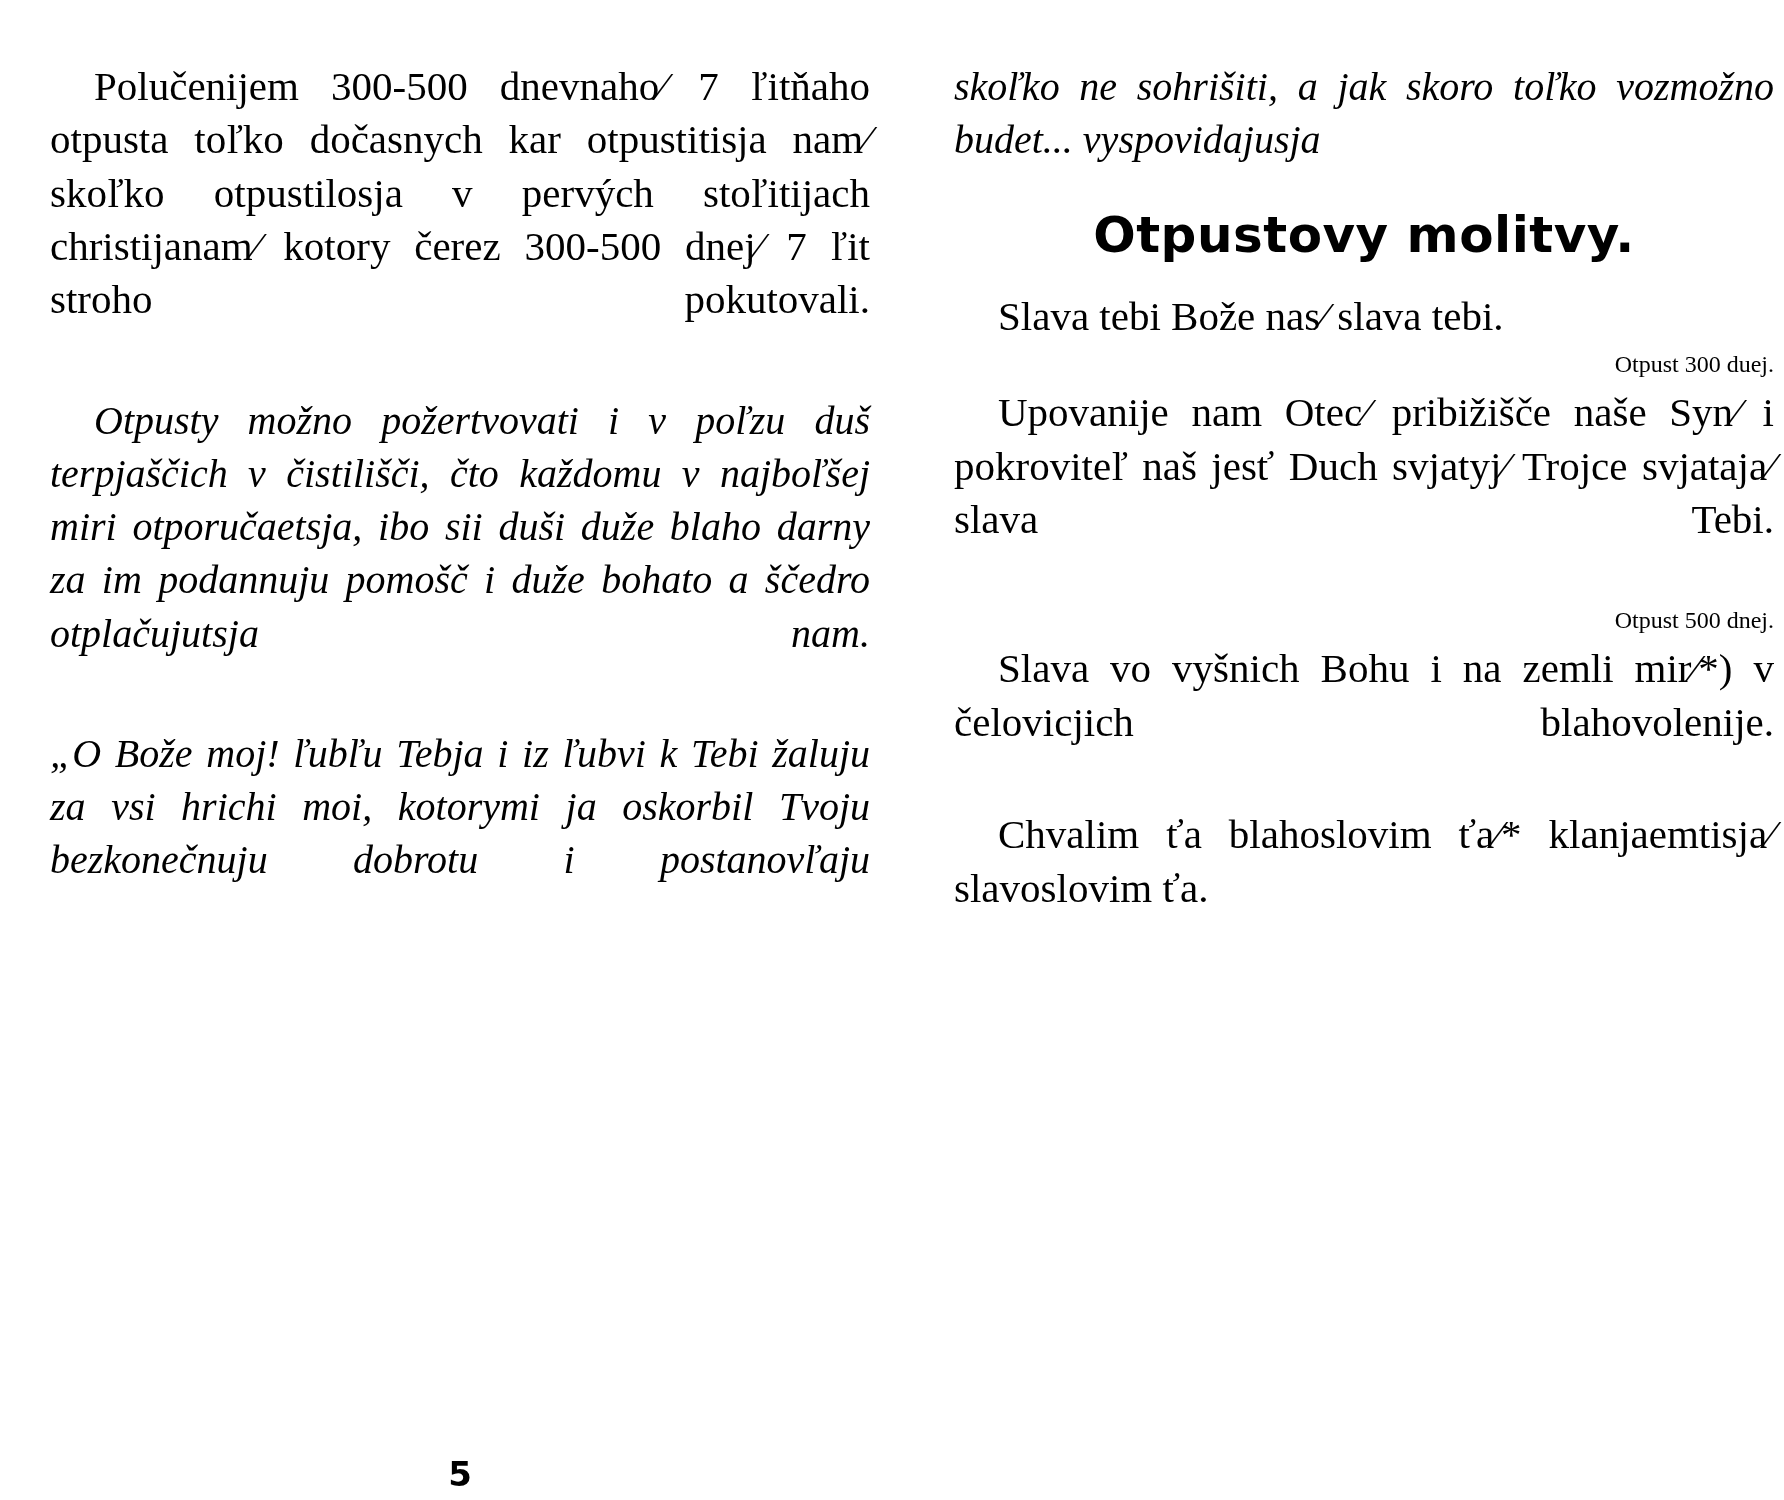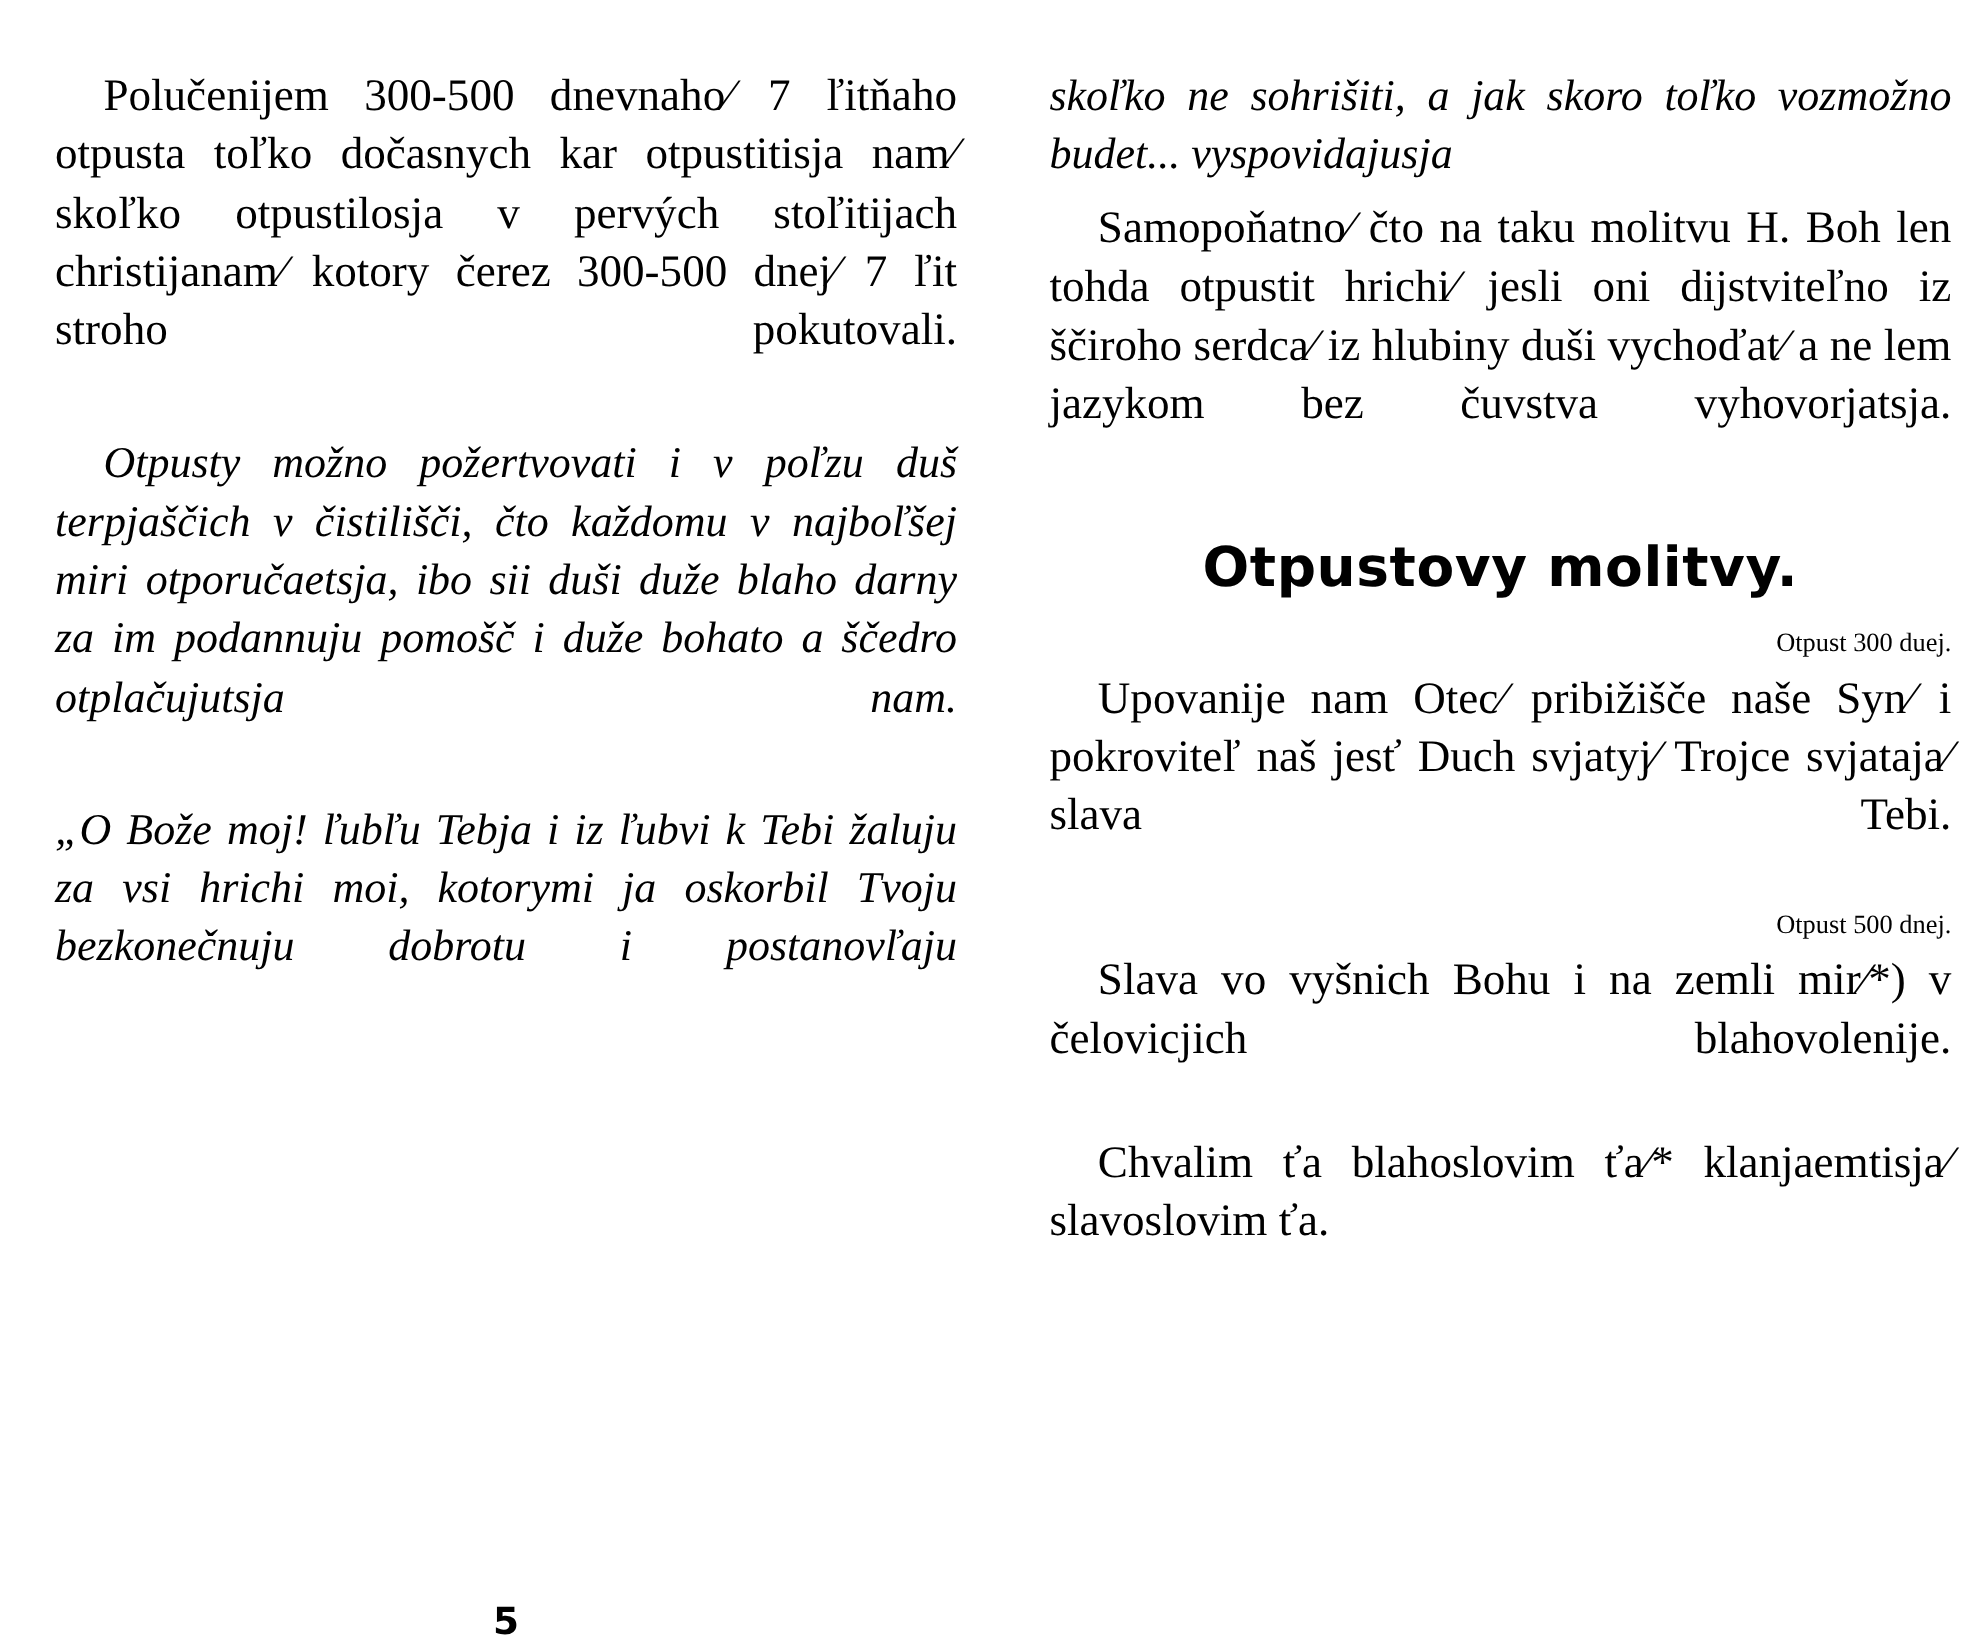--- a/index.html
+++ b/index.html
@@ -108,24 +108,24 @@
   <div class="columns">
 
     <div class="col col-left">
       <p class="roman indent">Polučenijem 300-500 dnevnaho⁄ 7 ľitňaho otpusta toľko dočasnych kar otpustitisja nam⁄ skoľko otpustilosja v pervých stoľitijach christijanam⁄ kotory čerez 300-500 dnej⁄ 7 ľit stroho pokutovali.</p>
       <p class="italic indent">Otpusty možno požertvovati i v poľzu duš terpjaščich v čistilišči, čto každomu v najboľšej miri otporučaetsja, ibo sii duši duže blaho darny za im podannuju pomošč i duže bohato a ščedro otplačujutsja nam.</p>
       <p class="italic">„O Bože moj! ľubľu Tebja i iz ľubvi k Tebi žaluju za vsi hrichi moi, kotorymi ja oskorbil Tvoju bezkonečnuju dobrotu i postanovľaju</p>
     </div>
 
     <div class="col col-right">
       <p class="italic nojust">skoľko ne sohrišiti, a jak skoro toľko vozmožno budet... vyspovidajusja</p>
-      <p class="roman indent">Samopoňatno⁄ čto na taku molitvu H. Boh len tohda otpustit hrichi⁄ jesli oni dijstviteľno iz ščiroho serdca⁄ iz hlubiny duši vychoďat⁄ a ne lem jazykom bez čuvstva vyhovorjatsja.</p>
 
       <div class="section-title">Otpustovy molitvy.</div>
 
+      <p class="prayer noafter">Slava tebi Bože nas⁄ slava tebi.</p>
       <p class="rubric">Otpust 300 duej.</p>
 
       <p class="prayer">Upovanije nam Otec⁄ pribižišče naše Syn⁄ i pokroviteľ naš jesť Duch svjatyj⁄ Trojce svjataja⁄ slava Tebi.</p>
       <p class="rubric">Otpust 500 dnej.</p>
 
       <p class="prayer">Slava vo vyšnich Bohu i na zemli mir⁄*) v čelovicjich blahovolenije.</p>
 
       <p class="prayer noafter">Chvalim ťa blahoslovim ťa⁄* klanjaemtisja⁄ slavoslovim ťa.</p>
     </div>
 

